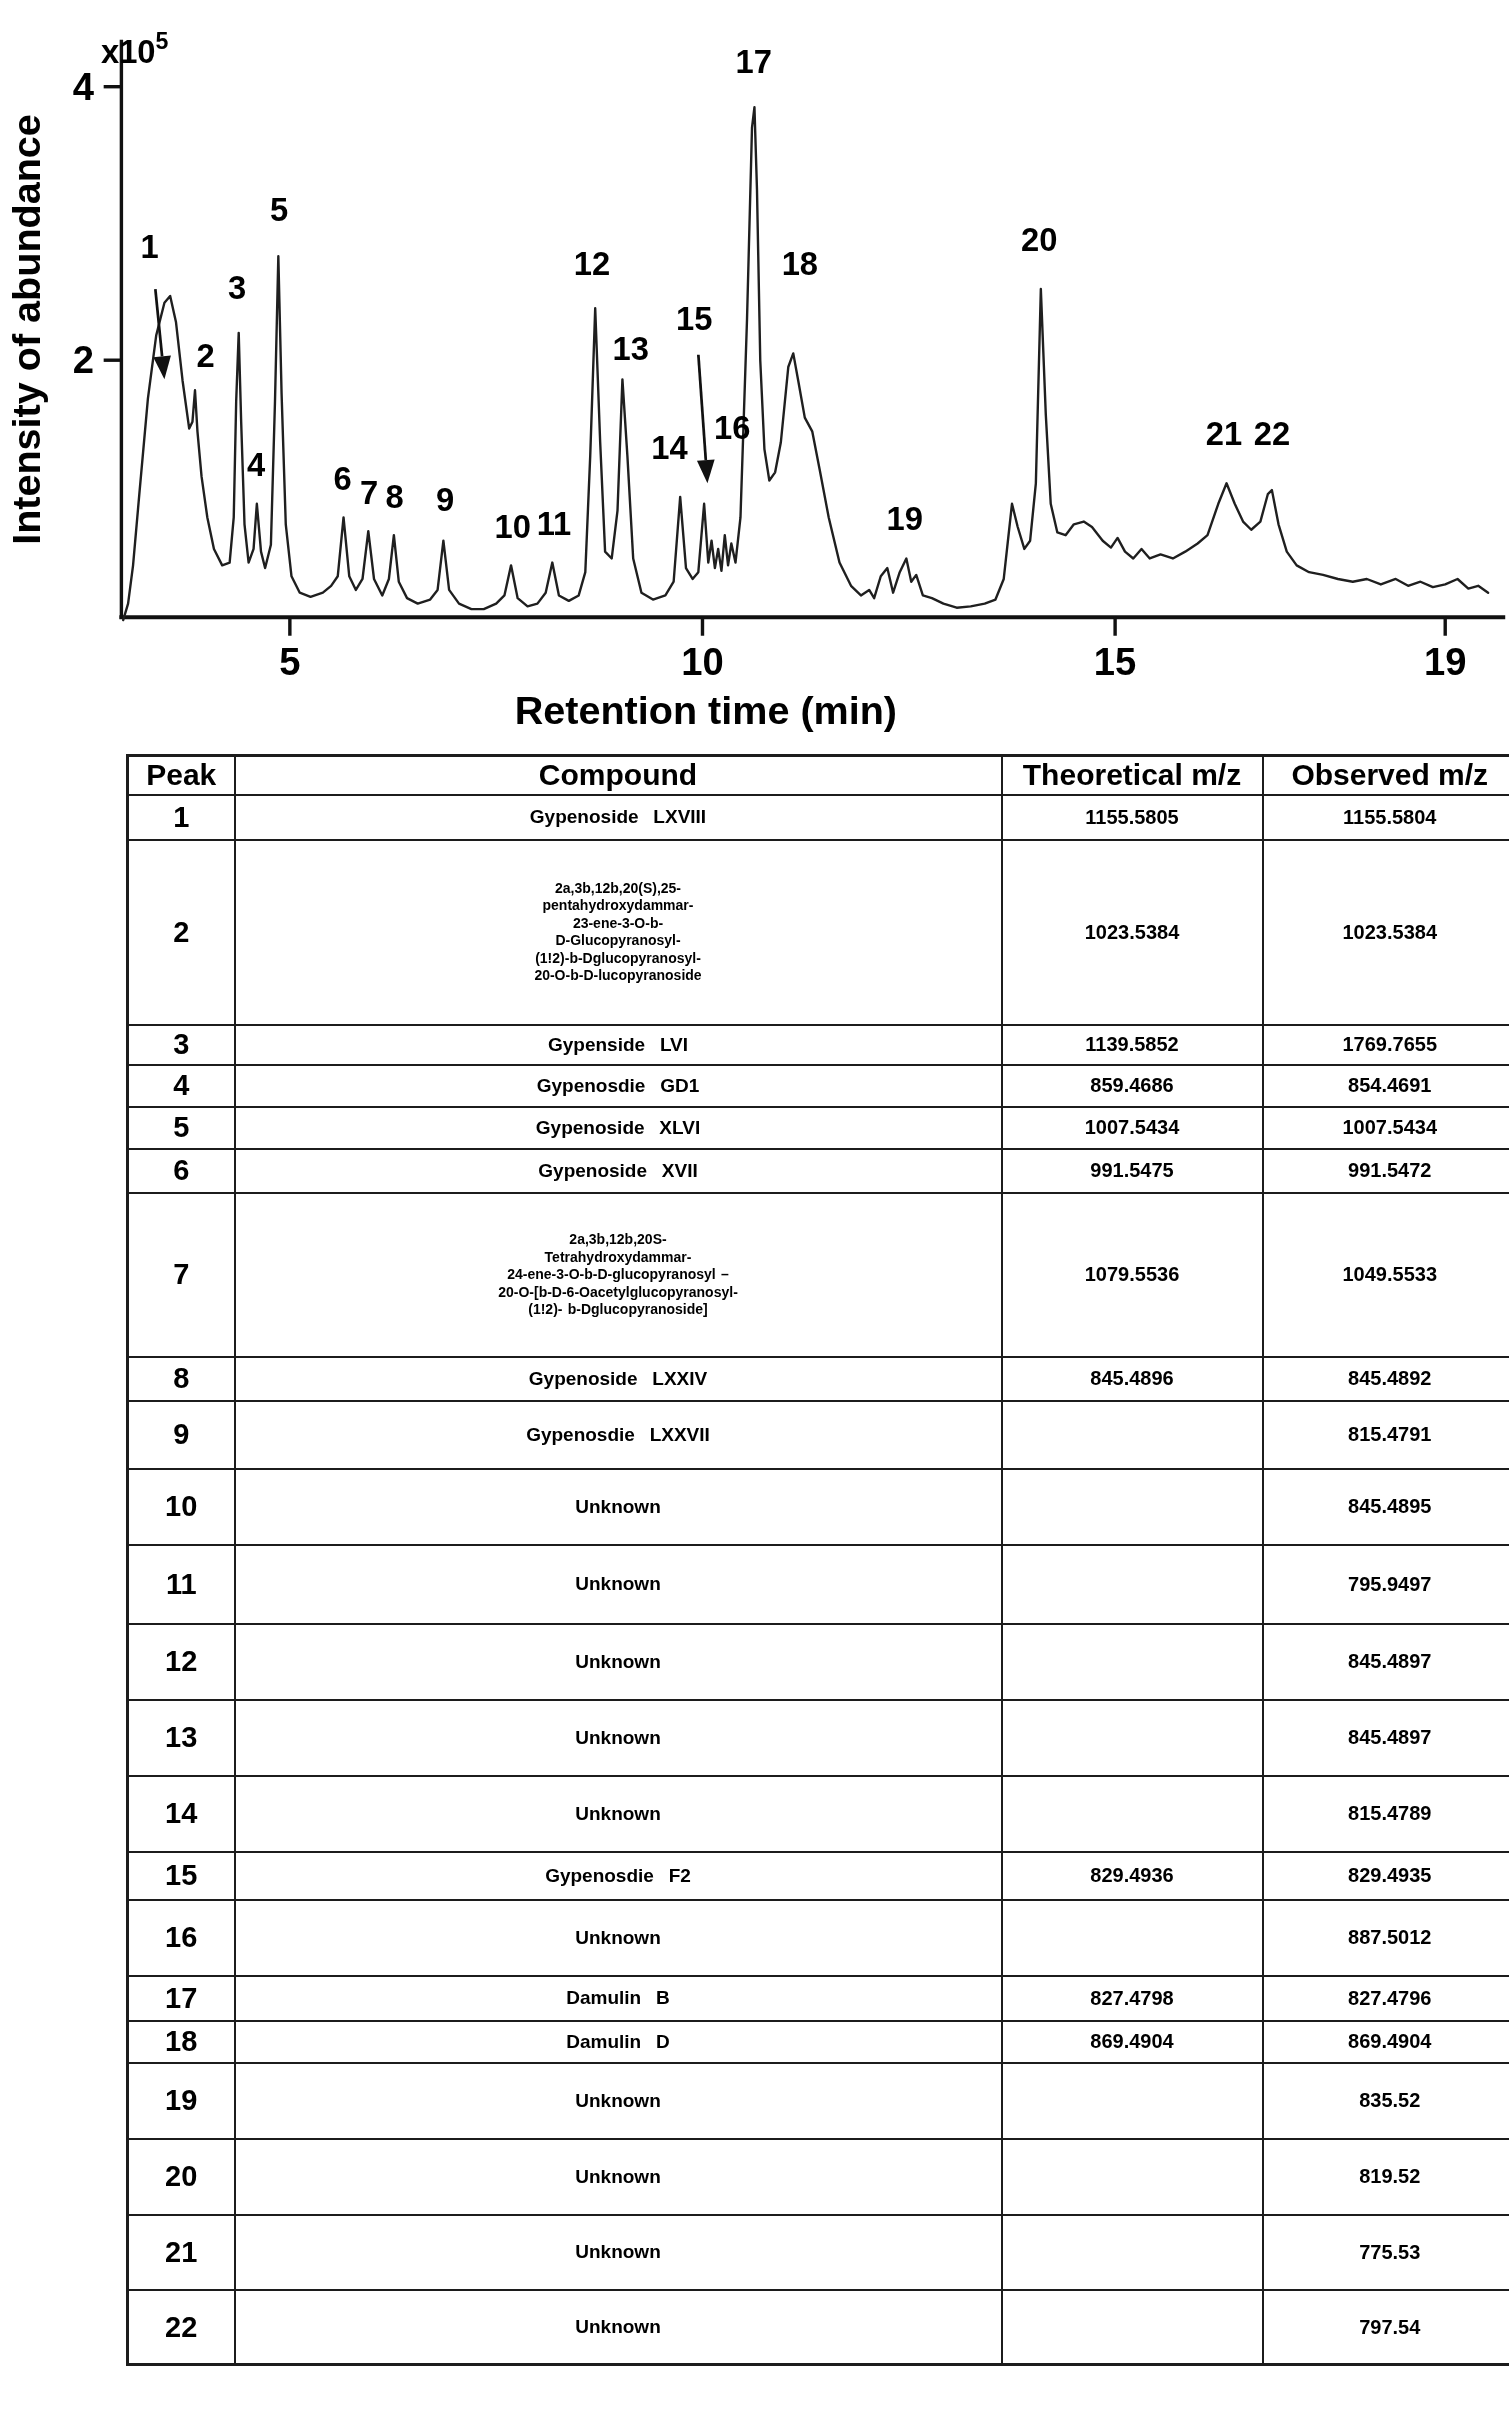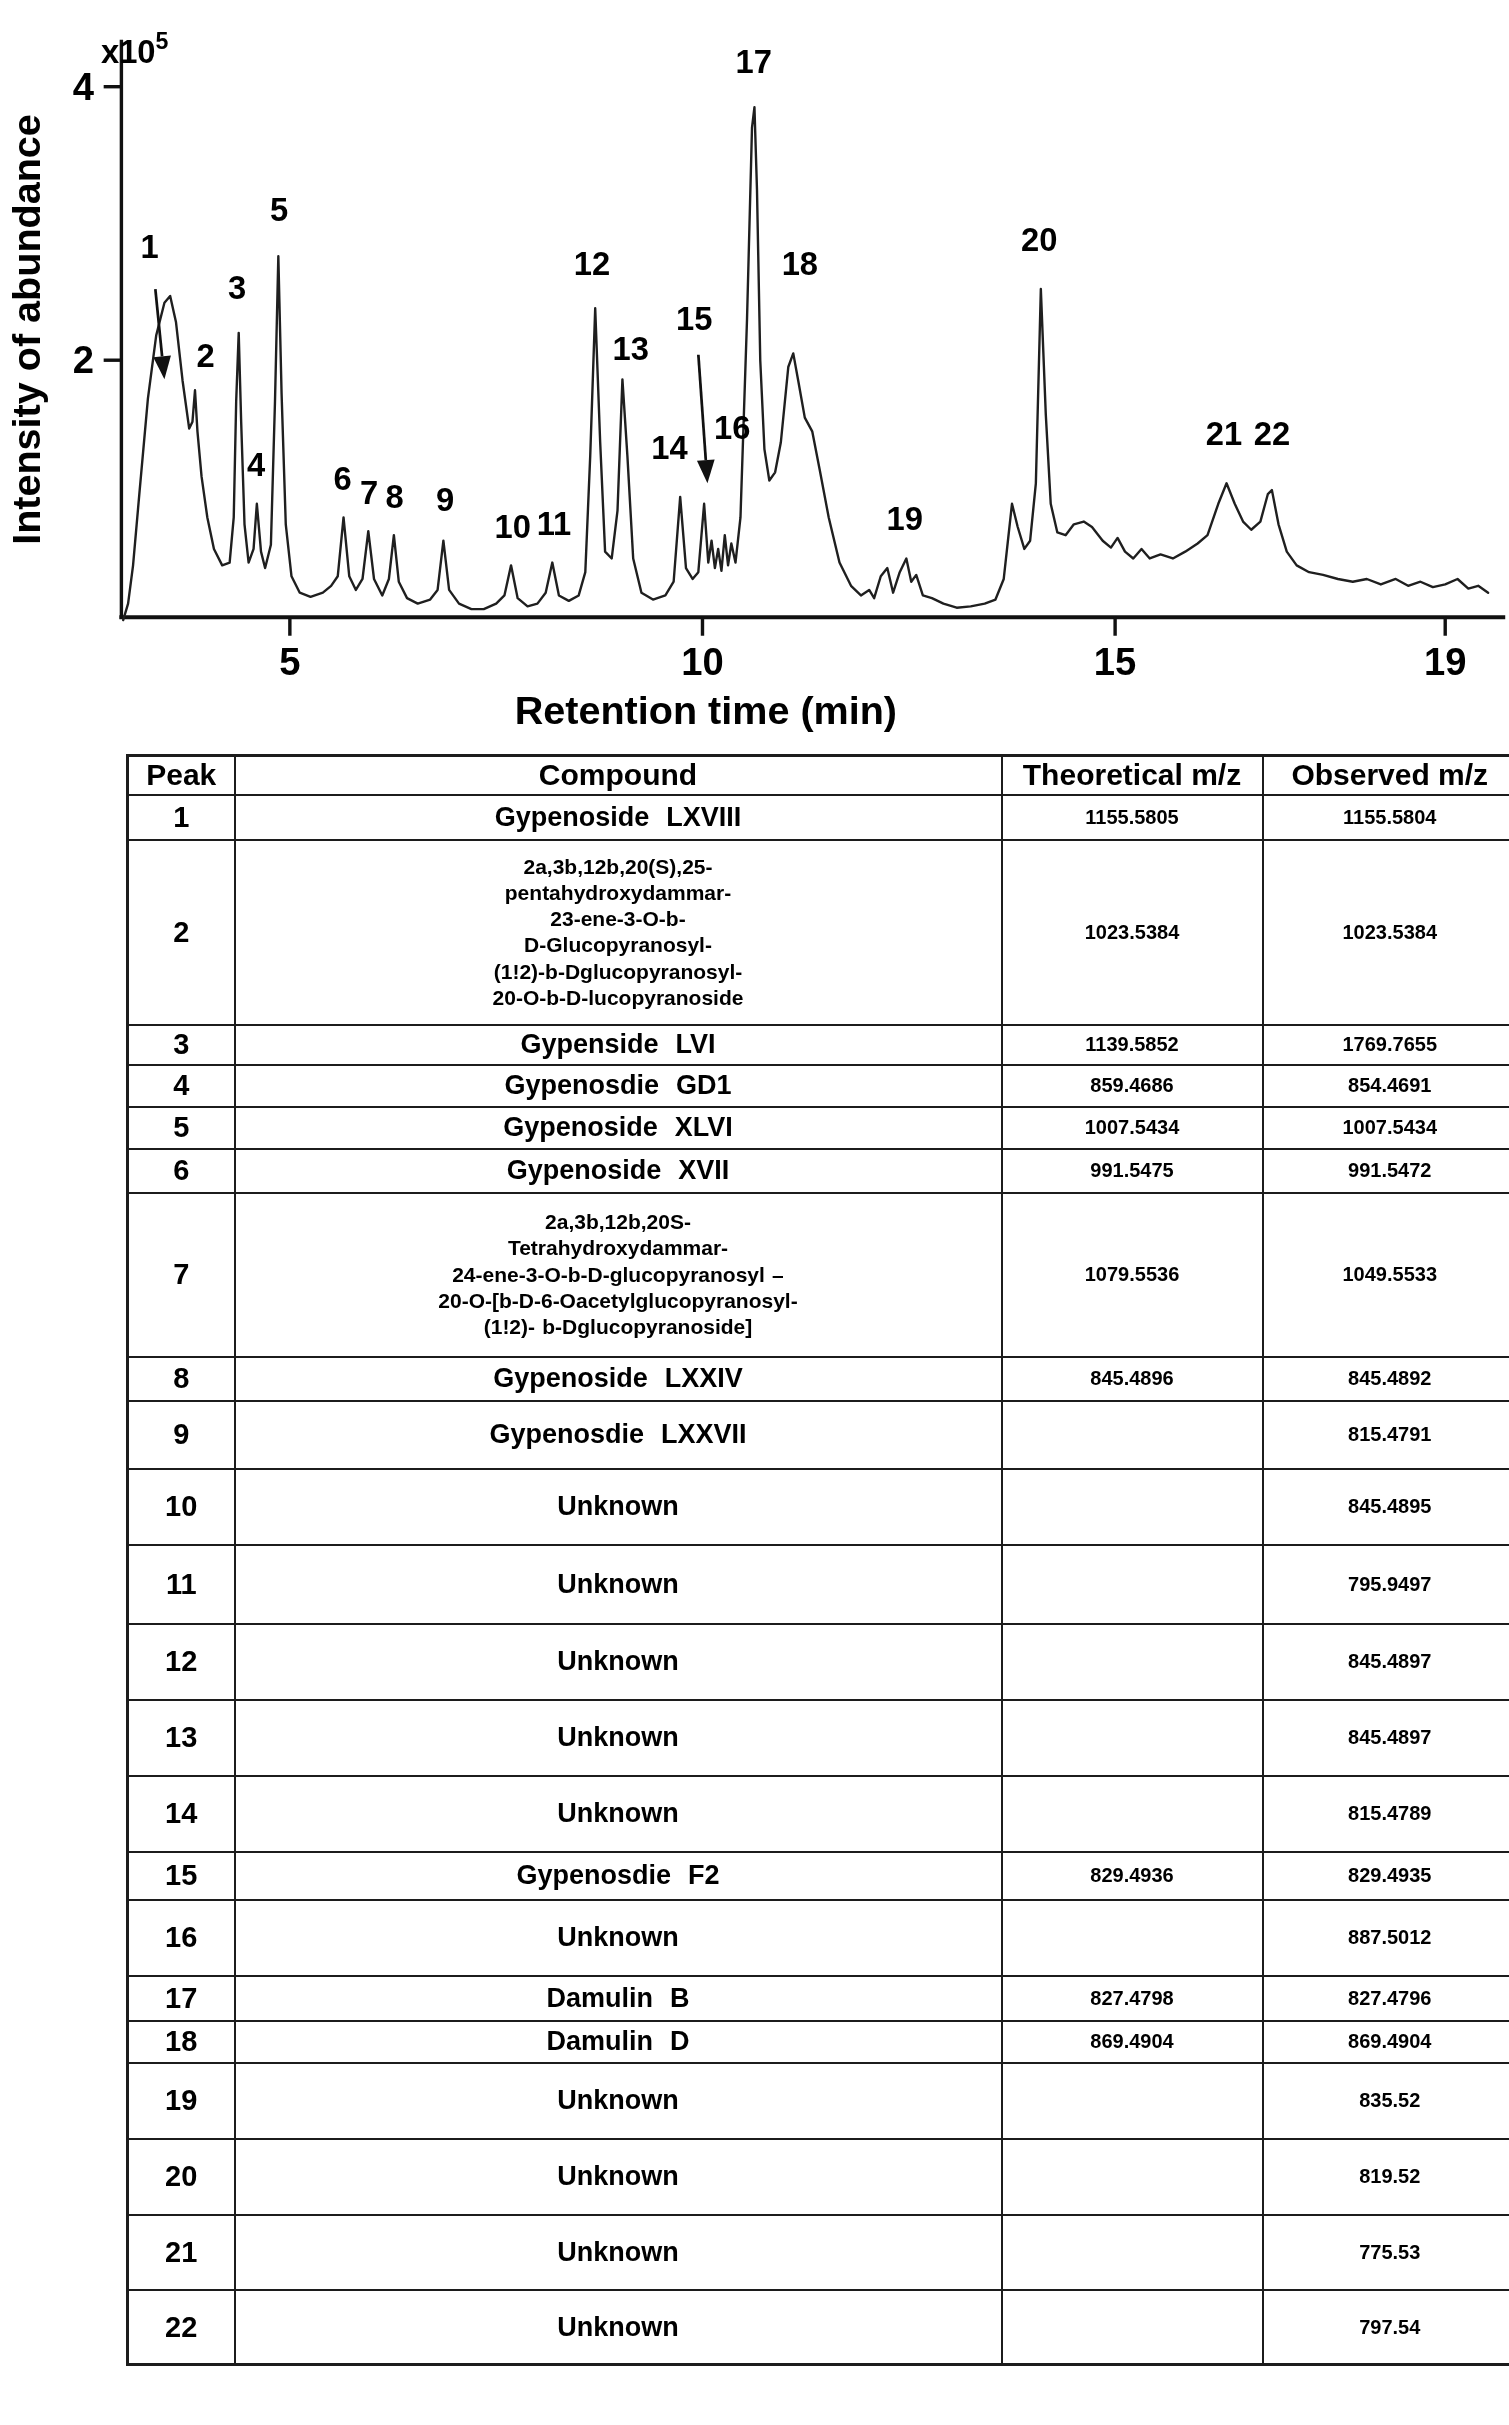--- a/index.html
+++ b/index.html
@@ -8,22 +8,22 @@
   svg text{font-family:"Liberation Sans",sans-serif;fill:#000;}
   .tbl-wrap{position:absolute;left:126px;top:754px;width:1393px;}
   table.peaks{border-collapse:collapse;table-layout:fixed;width:1393px;
     font-weight:bold;color:#000;}
   table.peaks{border:3.4px solid #1c1c1c;}
   table.peaks td,table.peaks th{border-left:2px solid #1c1c1c;border-right:2px solid #1c1c1c;
     border-top:2.7px solid #1c1c1c;border-bottom:2.7px solid #1c1c1c;
     text-align:center;vertical-align:middle;padding:1.4px 4.1px;overflow:hidden;}
   th.h-cell{font-size:30px;font-weight:bold;}
   td.peak-cell{font-size:29px;}
-  td.compound-cell{font-size:27px;word-spacing:9.5px;}
-  td.compound-cell.small{font-size:21px;line-height:1.25;word-spacing:1.4px;white-space:pre-line;}
+  td.compound-cell{font-size:19px;word-spacing:9.5px;}
+  td.compound-cell.small{font-size:14px;line-height:1.25;word-spacing:1.4px;white-space:pre-line;}
   td.mz-cell{font-size:20px;}
 </style>
 </head>
 <body>
 
 <div class="chart-wrap">
   <svg id="chart-svg" width="1510" height="747" viewBox="0 0 2214 1095">
       <line x1="178" y1="58" x2="178" y2="907" stroke="#111" stroke-width="5"></line>
       <line x1="175" y1="905" x2="2207" y2="905" stroke="#111" stroke-width="6"></line>
       <line x1="152" y1="127" x2="178" y2="127" stroke="#111" stroke-width="5"></line>

